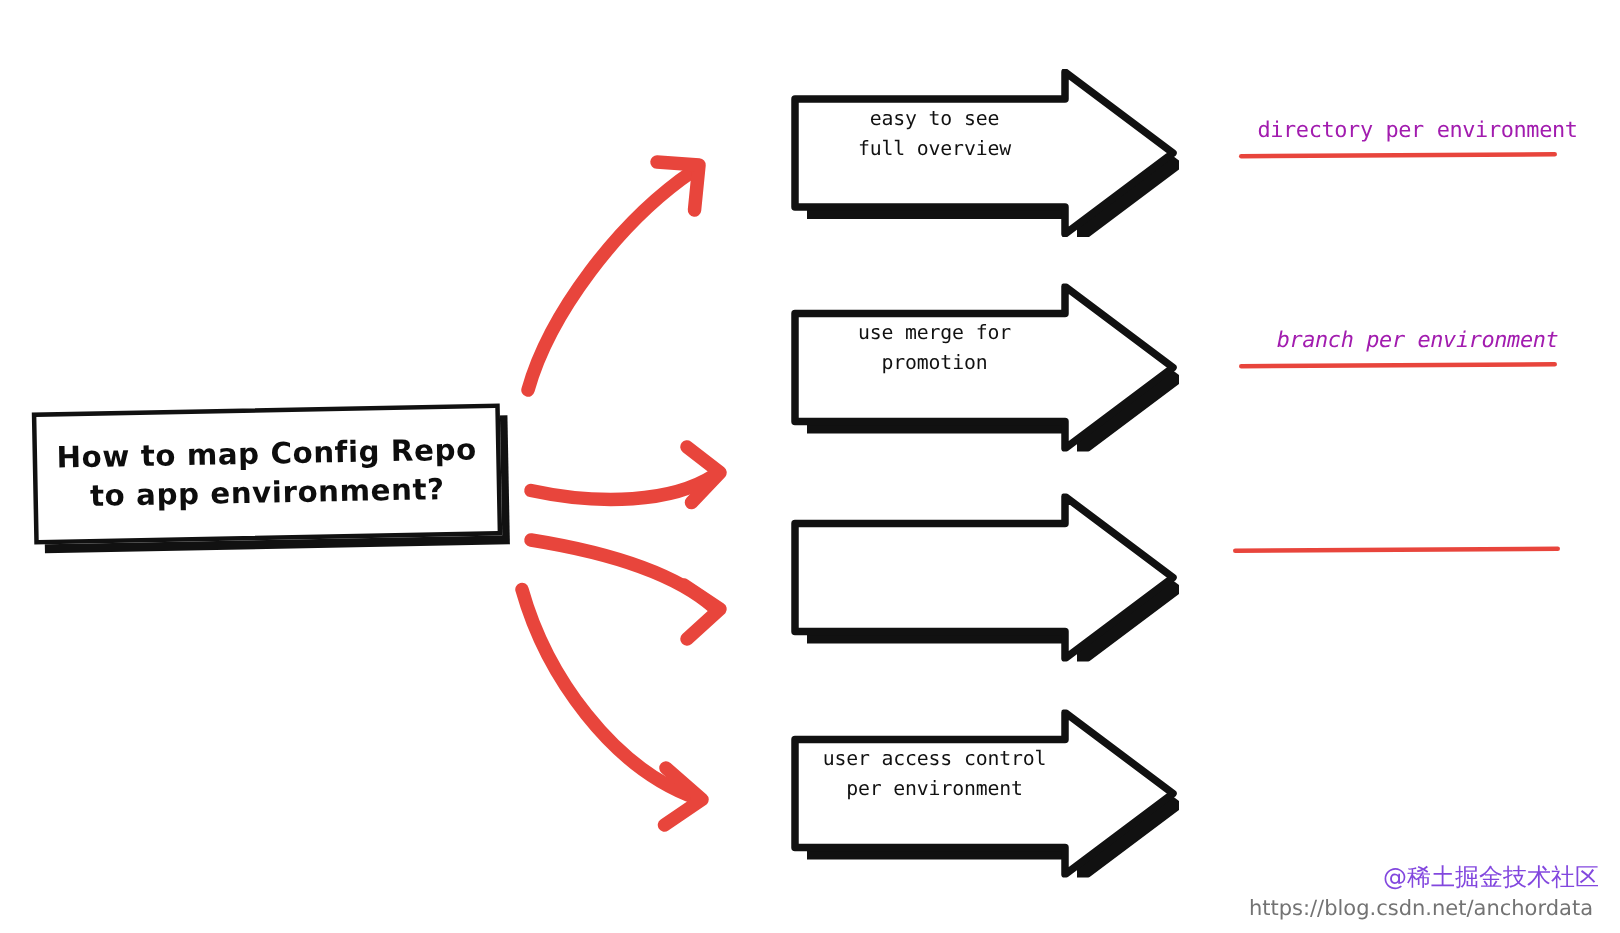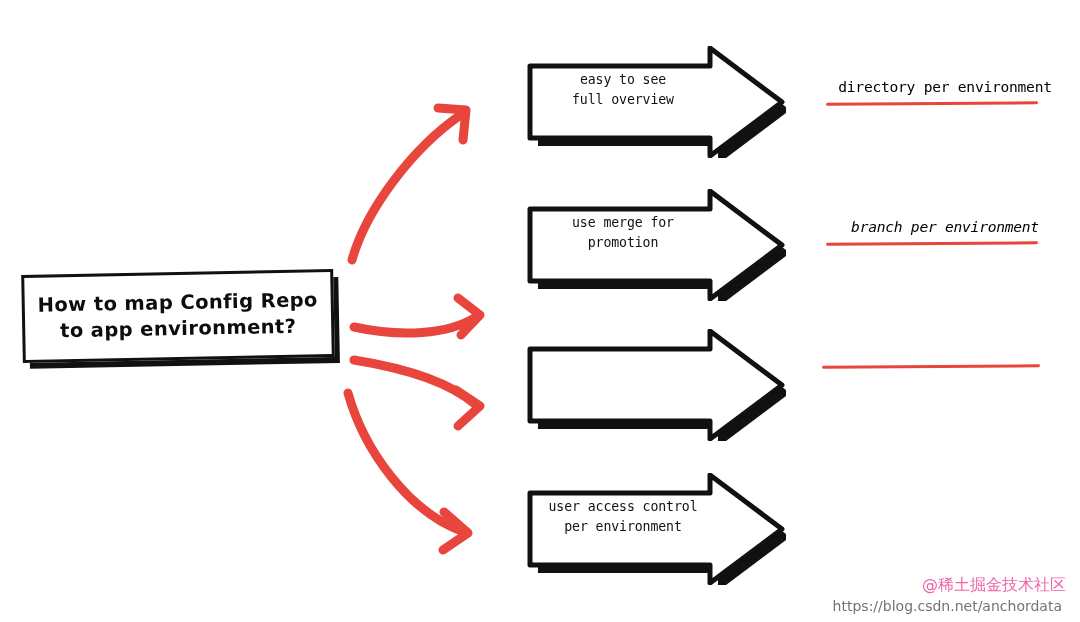--- a/index.html
+++ b/index.html
@@ -80,21 +80,21 @@
 
   
   .rlabel {
     position: absolute;
     left: 820px;
     width: 250px;
   }
   .rlabel-text {
     font-family: "DejaVu Sans Mono", monospace;
     font-size: 14.6px;
-    color: #000000;
+    color: #a21caf;
     text-align: center;
     letter-spacing: -0.25px;
     white-space: nowrap;
   }
   .rlabel-underline {
     margin-top: 7px;
     height: 3.4px;
     background: #e8453c;
     border-radius: 3px;
     transform: rotate(-0.35deg);
@@ -108,21 +108,21 @@
   .rl3 .rlabel-underline { width: 218px; margin-left: 2px; }
   .rl4 .rlabel-underline { width: 212px; margin-left: 6px; }
 
   
   .watermark {
     position: absolute;
     right: 14px;
     bottom: 26px;
     font-family: "DejaVu Sans", sans-serif;
     font-size: 16px;
-    color: #ec4899;
+    color: #6d28d9;
     opacity: 0.85;
     white-space: nowrap;
   }
   .watermark-url {
     position: absolute;
     right: 18px;
     bottom: 8px;
     font-family: "DejaVu Sans", sans-serif;
     font-size: 14px;
     color: #737373;

